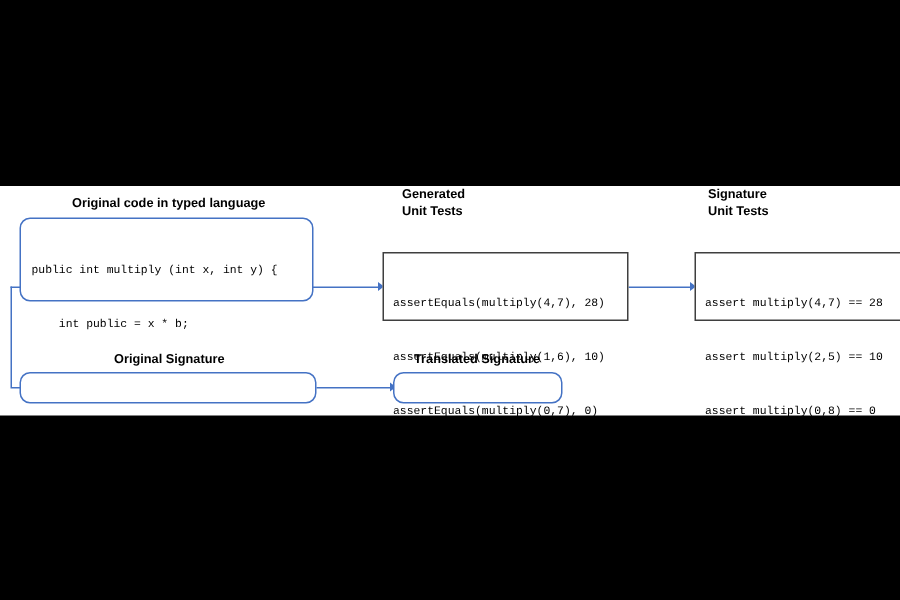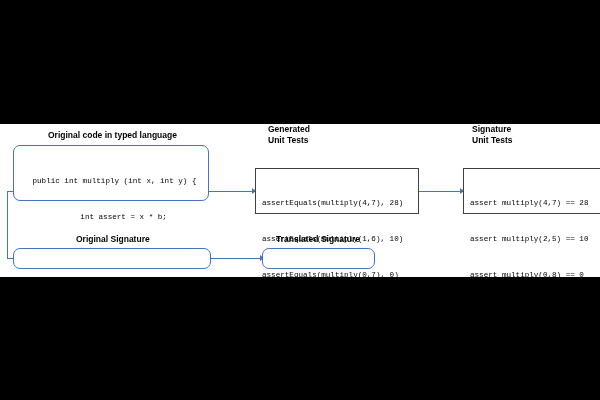--- a/index.html
+++ b/index.html
@@ -55,21 +55,20 @@
     background: #ffffff;
     font-family: "Liberation Mono", monospace;
     font-size: 7.6px;
     line-height: 12px;
     color: #000000;
     white-space: pre;
   }
   .box-blue {
     border: 1.1px solid #4472C4;
     border-radius: 7px;
-    text-align: center;
   }
   .box-gray {
     border: 1.3px solid #3F3F3F;
     border-radius: 0px;
   }
   .code-line { display: block; }
 
   
   .hline {
     position: absolute;
@@ -121,21 +120,21 @@
     <div class="hline" style="left:7px; top:67px; width:26px;"></div>
     <div class="vline" style="left:7px; top:67px; height:67px;"></div>
     <div class="hline" style="left:7px; top:134px; width:26px;"></div>
     <div class="arrowhead" style="left:28px; top:131px;"></div>
 
     <div class="hline" style="left:211px; top:134px; width:50px;"></div>
     <div class="arrowhead" style="left:260px; top:131px;"></div>
 
     <div class="box box-blue" style="left:13px; top:21px; width:196px; height:56px; padding:5px 0 0 7px;">
       <span class="code-line">public int multiply (int x, int y) {</span>
-      <span class="code-line">    int assert = x * b;</span>
+      <span class="code-line">    int public = x * b;</span>
       <span class="code-line">    return product;</span>
       <span class="code-line">}</span>
     </div>
 
     <div class="box box-gray" style="left:255px; top:44px; width:164px; height:46px; padding:4px 0 0 6px;">
       <span class="code-line">assertEquals(multiply(4,7), 28)</span>
       <span class="code-line">assertEquals(multiply(1,6), 10)</span>
       <span class="code-line">assertEquals(multiply(0,7), 0)</span>
     </div>
 

